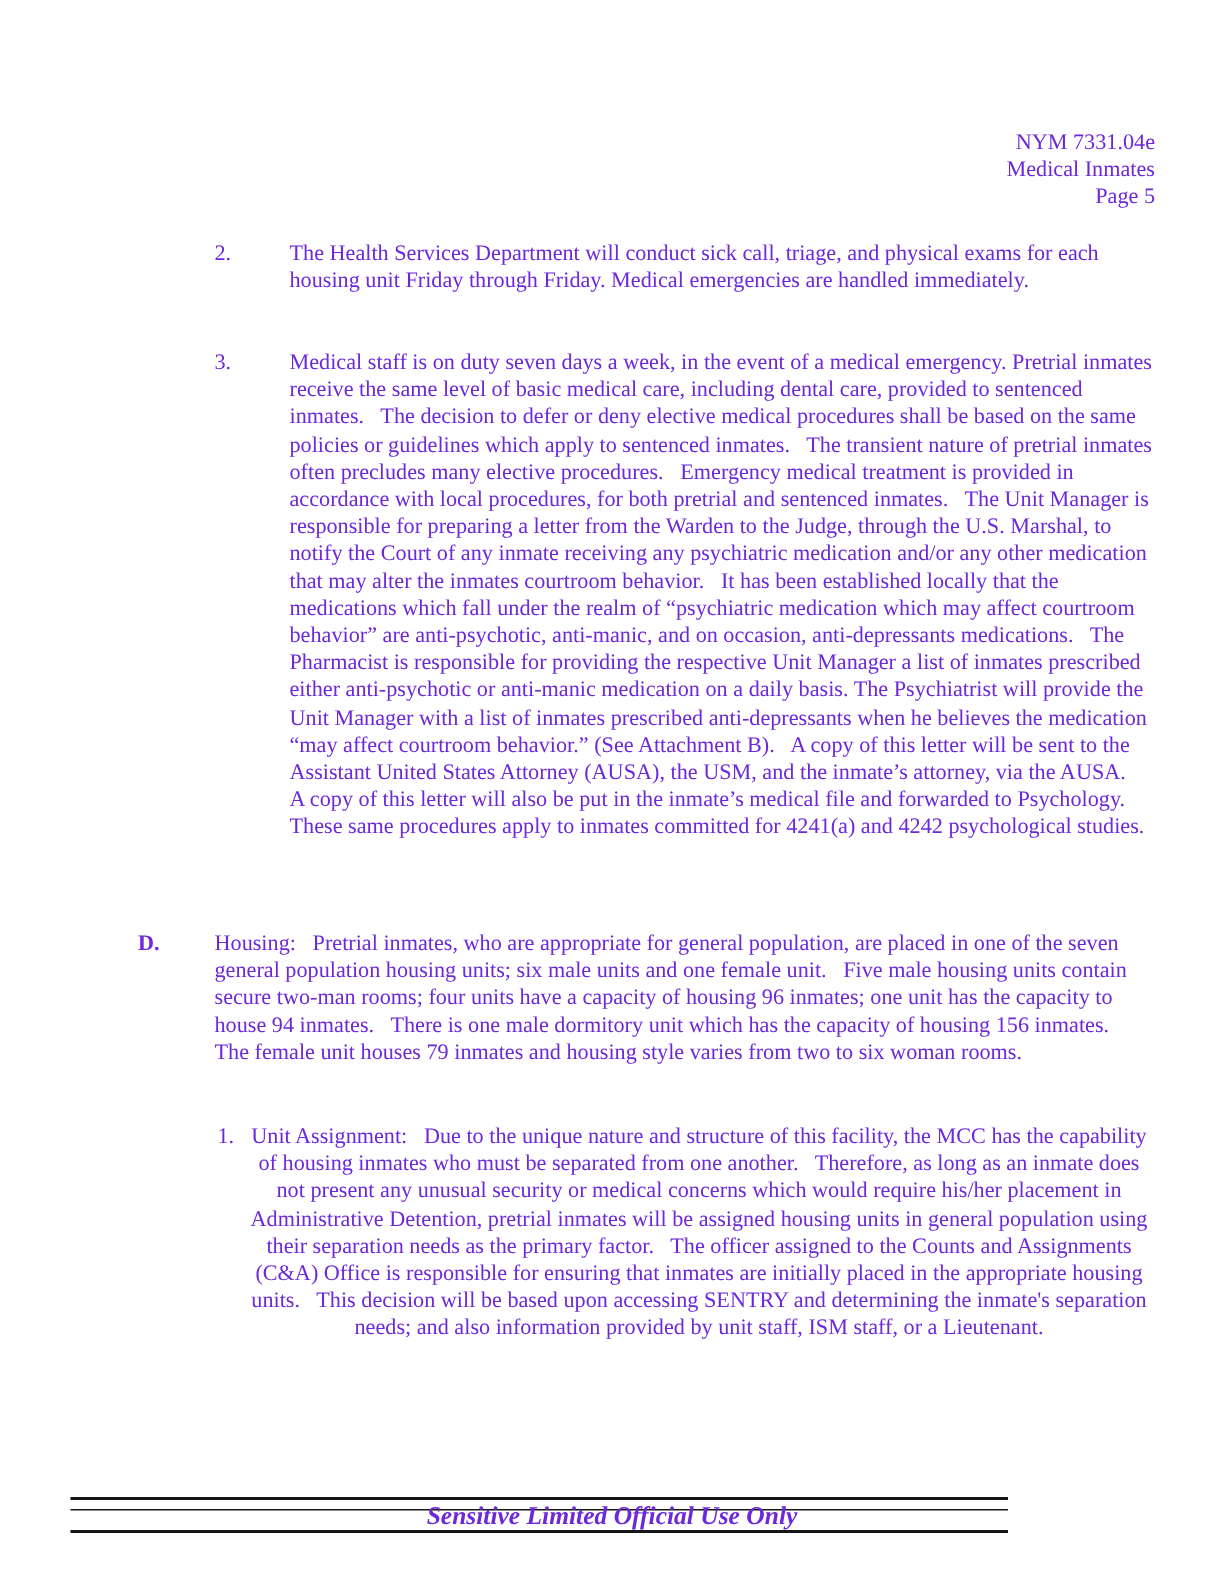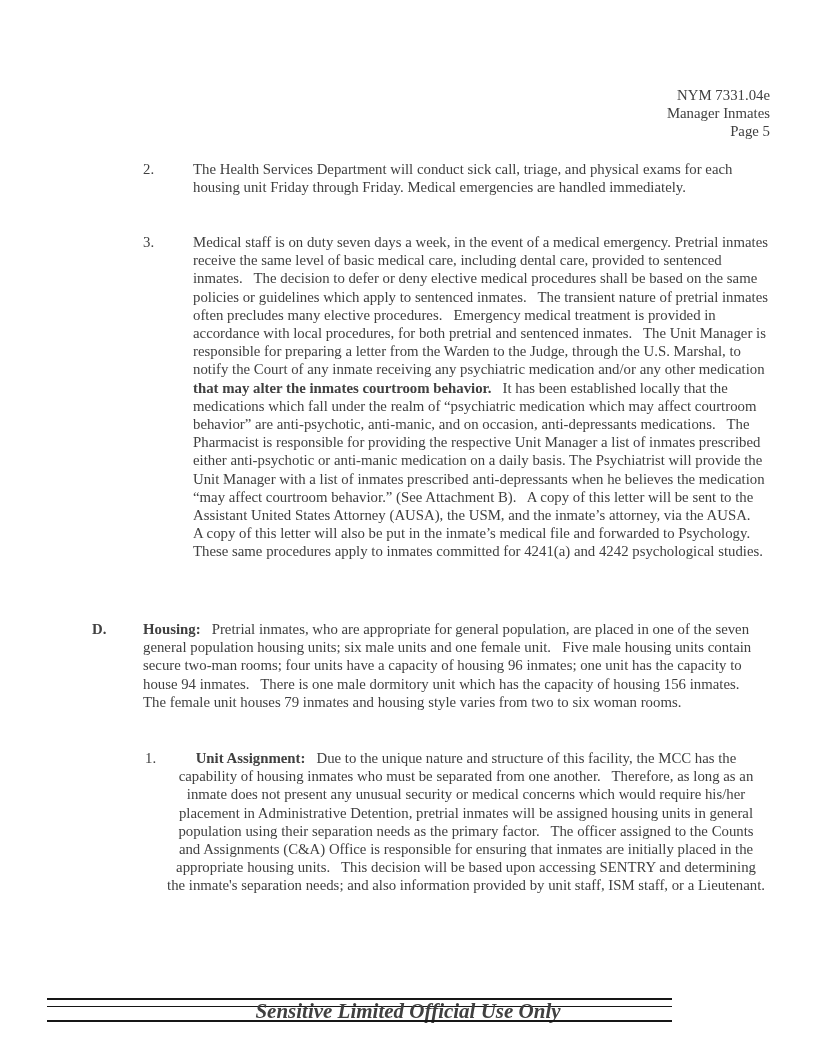--- a/index.html
+++ b/index.html
@@ -5,21 +5,21 @@
   html, body { margin: 0; padding: 0; background: #e8e8e8; }
   .page {
     position: relative;
     width: 816px;
     height: 1056px;
     margin: 0 auto;
     background: #ffffff;
     font-family: "Liberation Serif", "DejaVu Serif", serif;
     font-size: 14.8px;
     line-height: 18.2px;
-    color: #404040;
+    color: #6d28d9;
     overflow: hidden;
   }
   .pre { white-space: pre-wrap; }
 
   .doc-header {
     position: absolute;
     top: 86px;
     right: 46px;
     text-align: right;
   }
@@ -32,59 +32,59 @@
   .item2 .txt, .item3 .txt { width: 575px; }
 
   .section-d { top: 620px; left: 92px; width: 676px; }
   .section-d .label { width: 51px; flex: none; font-weight: bold; }
   .section-d .txt { width: 625px; }
 
   .unit1 { top: 749px; left: 145px; width: 620px; }
   .unit1 .num { width: 22px; flex: none; }
   .unit1 .txt { width: 598px; text-align: center; }
 
-  b, .bold { font-weight: bold; }
+  b, .bold { font-weight: normal; }
 
   .footer-rule-double {
     position: absolute;
     left: 47px;
     top: 998px;
     width: 625px;
     height: 6px;
     border-top: 2.5px solid #161616;
     border-bottom: 1.5px solid #161616;
   }
   .footer-text {
     position: absolute;
     left: 0;
     top: 1002px;
     width: 816px;
     text-align: center;
     font-weight: bold;
     font-style: italic;
-    font-size: 21px;
+    font-size: 17px;
     line-height: 18px;
   }
   .footer-rule-single {
     position: absolute;
     left: 47px;
     top: 1020px;
     width: 625px;
     height: 0;
     border-top: 2px solid #161616;
   }
 </style>
 </head>
 <body>
 
 <div class="page">
 
   <div class="doc-header">
     <div>NYM 7331.04e</div>
-    <div>Manager Inmates</div>
+    <div>Medical Inmates</div>
     <div>Page 5</div>
   </div>
 
   <div class="para-row item2">
     <span class="num">2.</span>
     <span class="txt pre">The Health Services Department will conduct sick call, triage, and physical exams for each housing unit Friday through Friday. Medical emergencies are handled immediately.</span>
   </div>
 
   <div class="para-row item3">
     <span class="num">3.</span>

